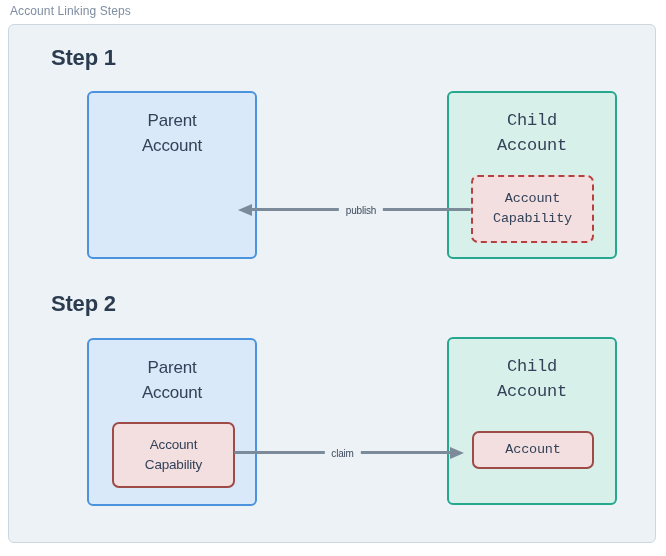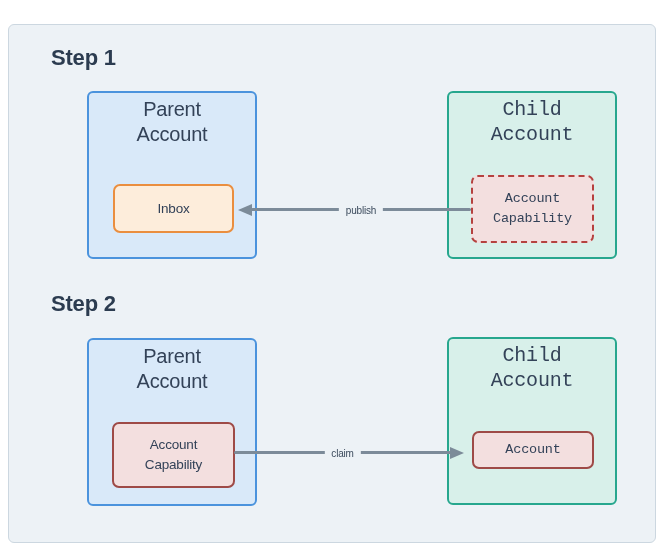--- a/index.html
+++ b/index.html
@@ -64,23 +64,23 @@
   }
   .account.parent { background: var(--parent-fill); border-color: var(--parent-border); }
   .account.child  { background: var(--child-fill);  border-color: var(--child-border); font-family: Liberation Mono, monospace; }
   .account.p1 { left: 78px;  top: 66px; }
   .account.c1 { left: 438px; top: 66px; }
   .account.p2 { left: 78px;  top: 313px; }
   .account.c2 { left: 438px; top: 312px; }
 
   .account-title {
     display: inline-block;
-    margin-top: 4px;
+    margin-top: 15px;
     max-width: 92px;
-    font-size: 20px; line-height: 25px;
+    font-size: 17px; line-height: 25px;
     color: var(--box-text);
     letter-spacing: -0.2px;
   }
 
   .node {
     position: absolute;
     box-sizing: border-box;
     border: 2px solid;
     border-radius: 7px;
     display: flex; align-items: center; justify-content: center;
@@ -121,30 +121,28 @@
     color: var(--arrow-label-text);
     white-space: nowrap;
     letter-spacing: -0.2px;
   }
 </style>
 </head>
 <body>
 
 <div class="root">
 
+  <div class="fig-label">Account Linking Steps</div>
 
   <div class="panel">
 
     <div class="step-heading s1">Step 1</div>
 
     <div class="account parent p1">
       <div class="account-title">Parent Account</div>
-      <div class="node inbox">
-        <span>Inbox</span>
-      </div>
     </div>
 
     <div class="account child c1">
       <div class="account-title">Child Account</div>
       <div class="node cap-dashed">
         <span>Account Capability</span>
       </div>
     </div>
 
     <div class="arrow publish">

